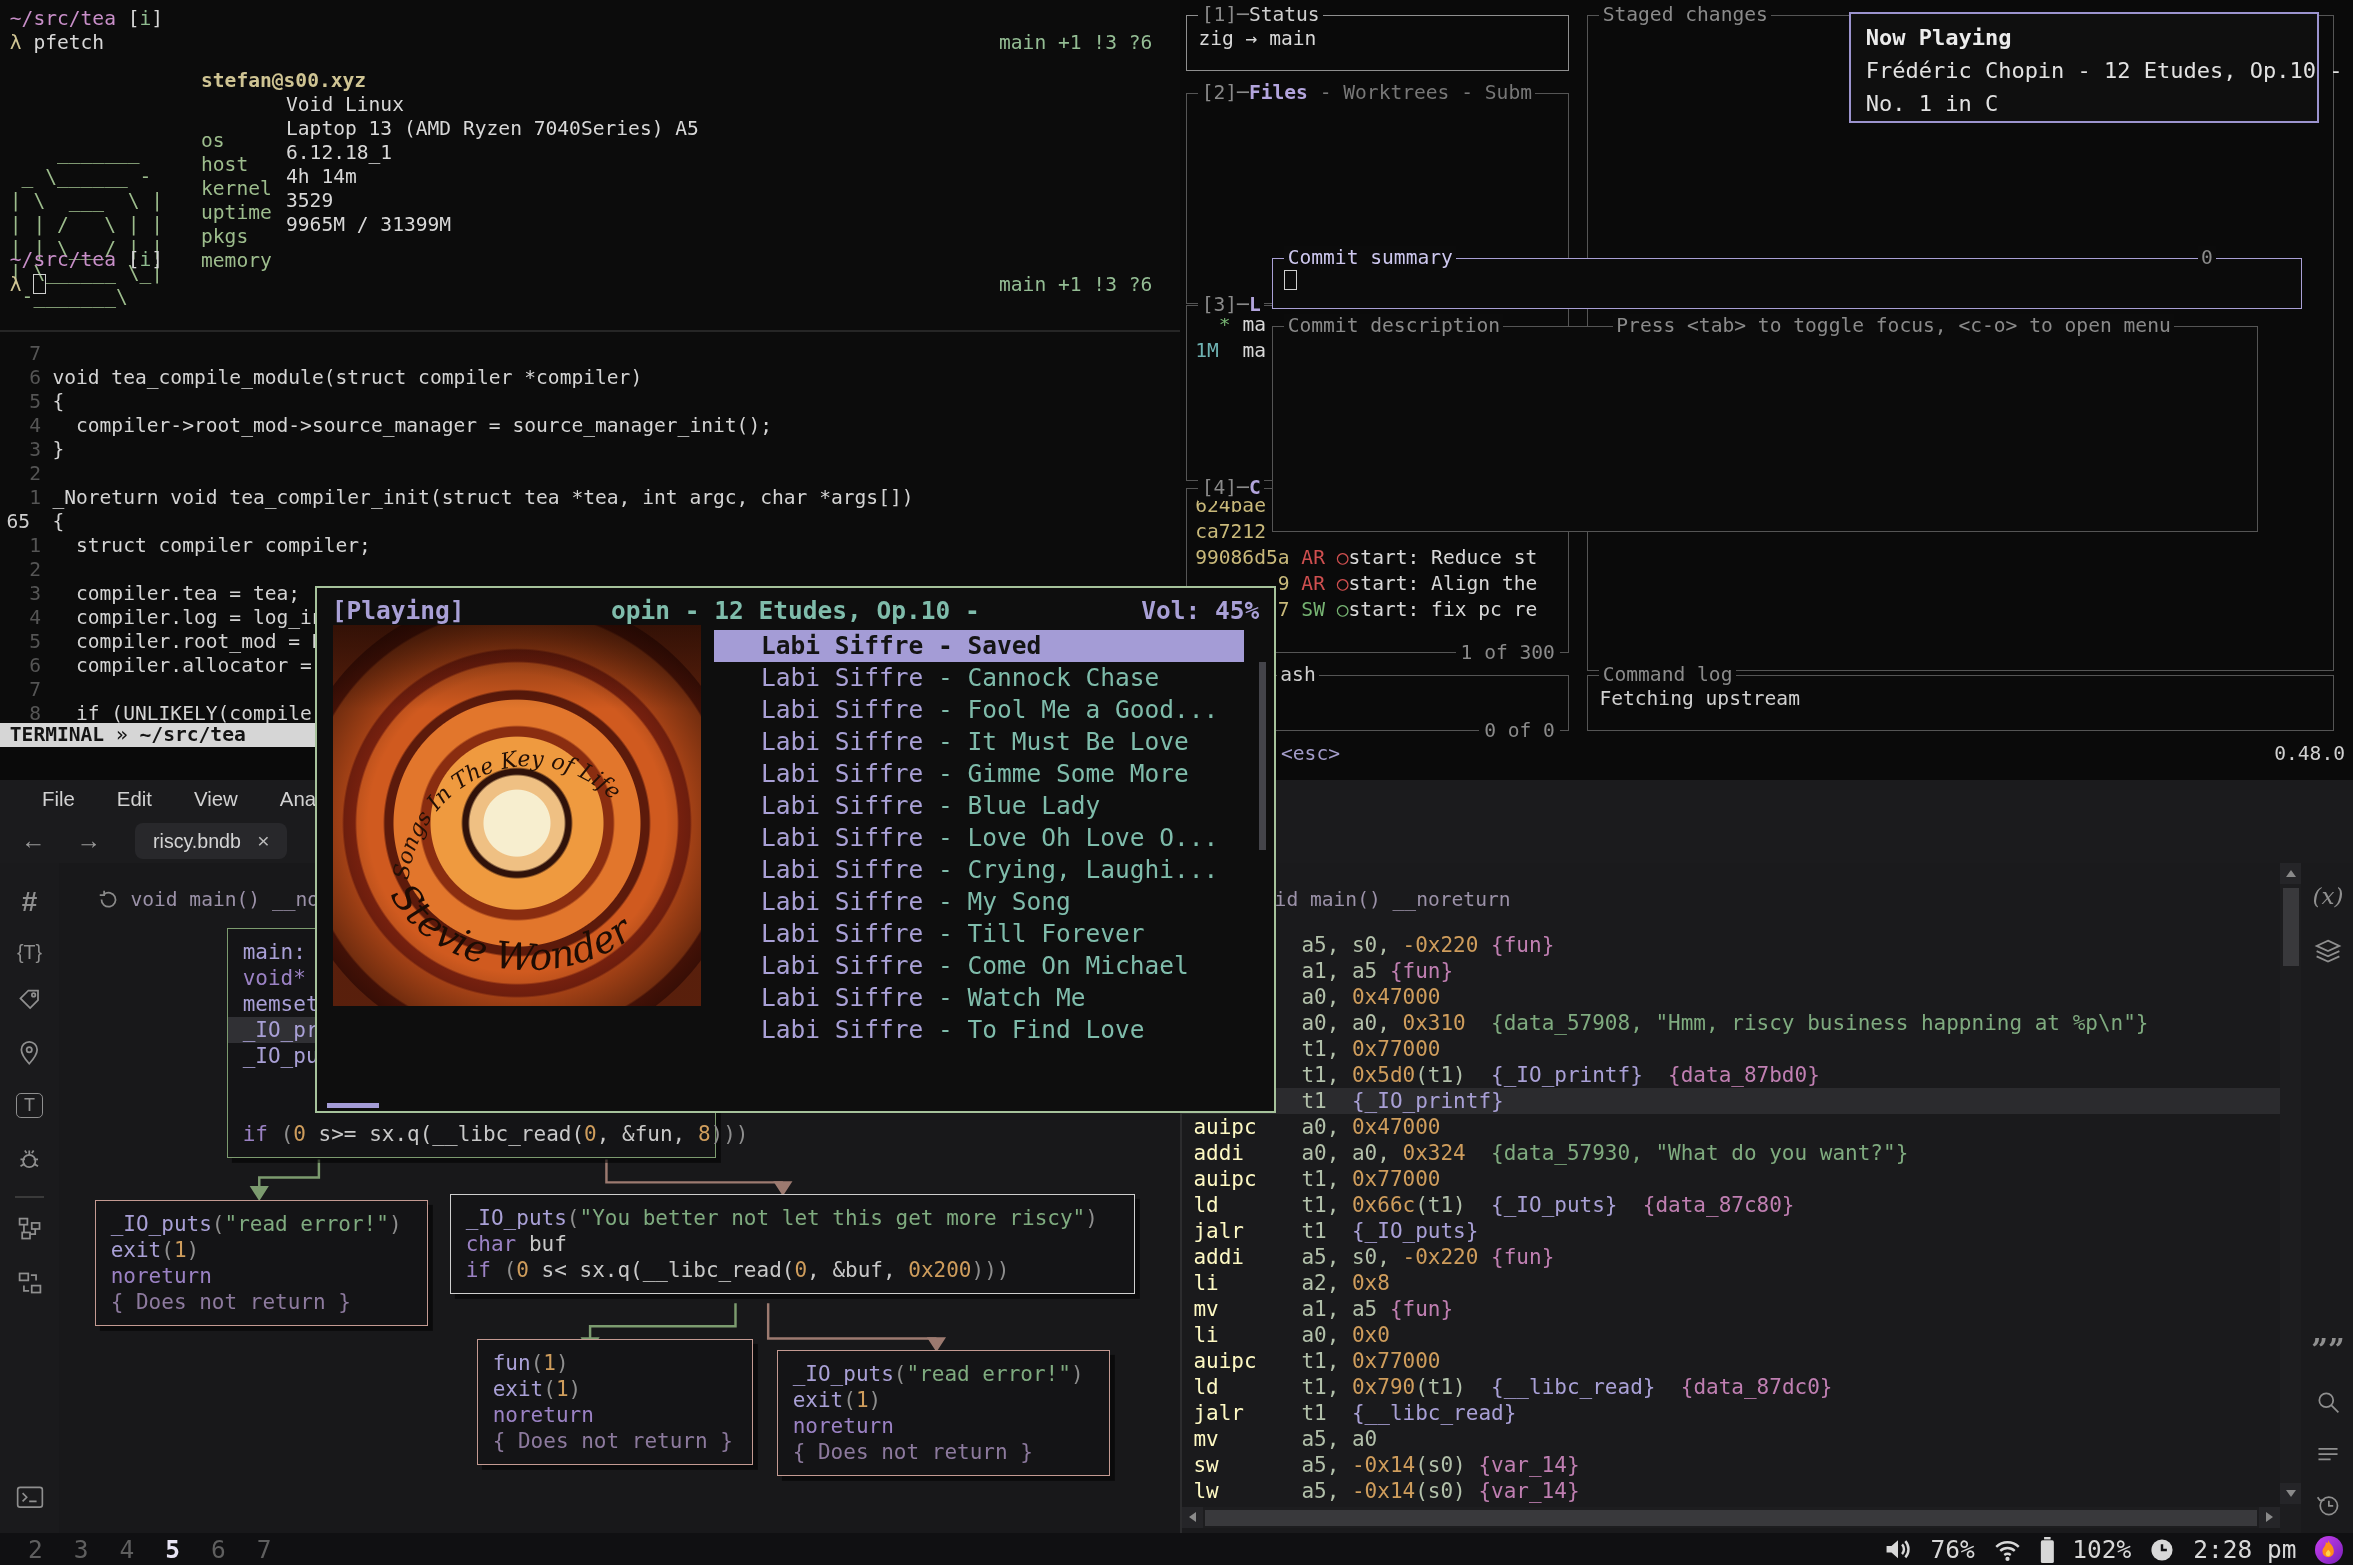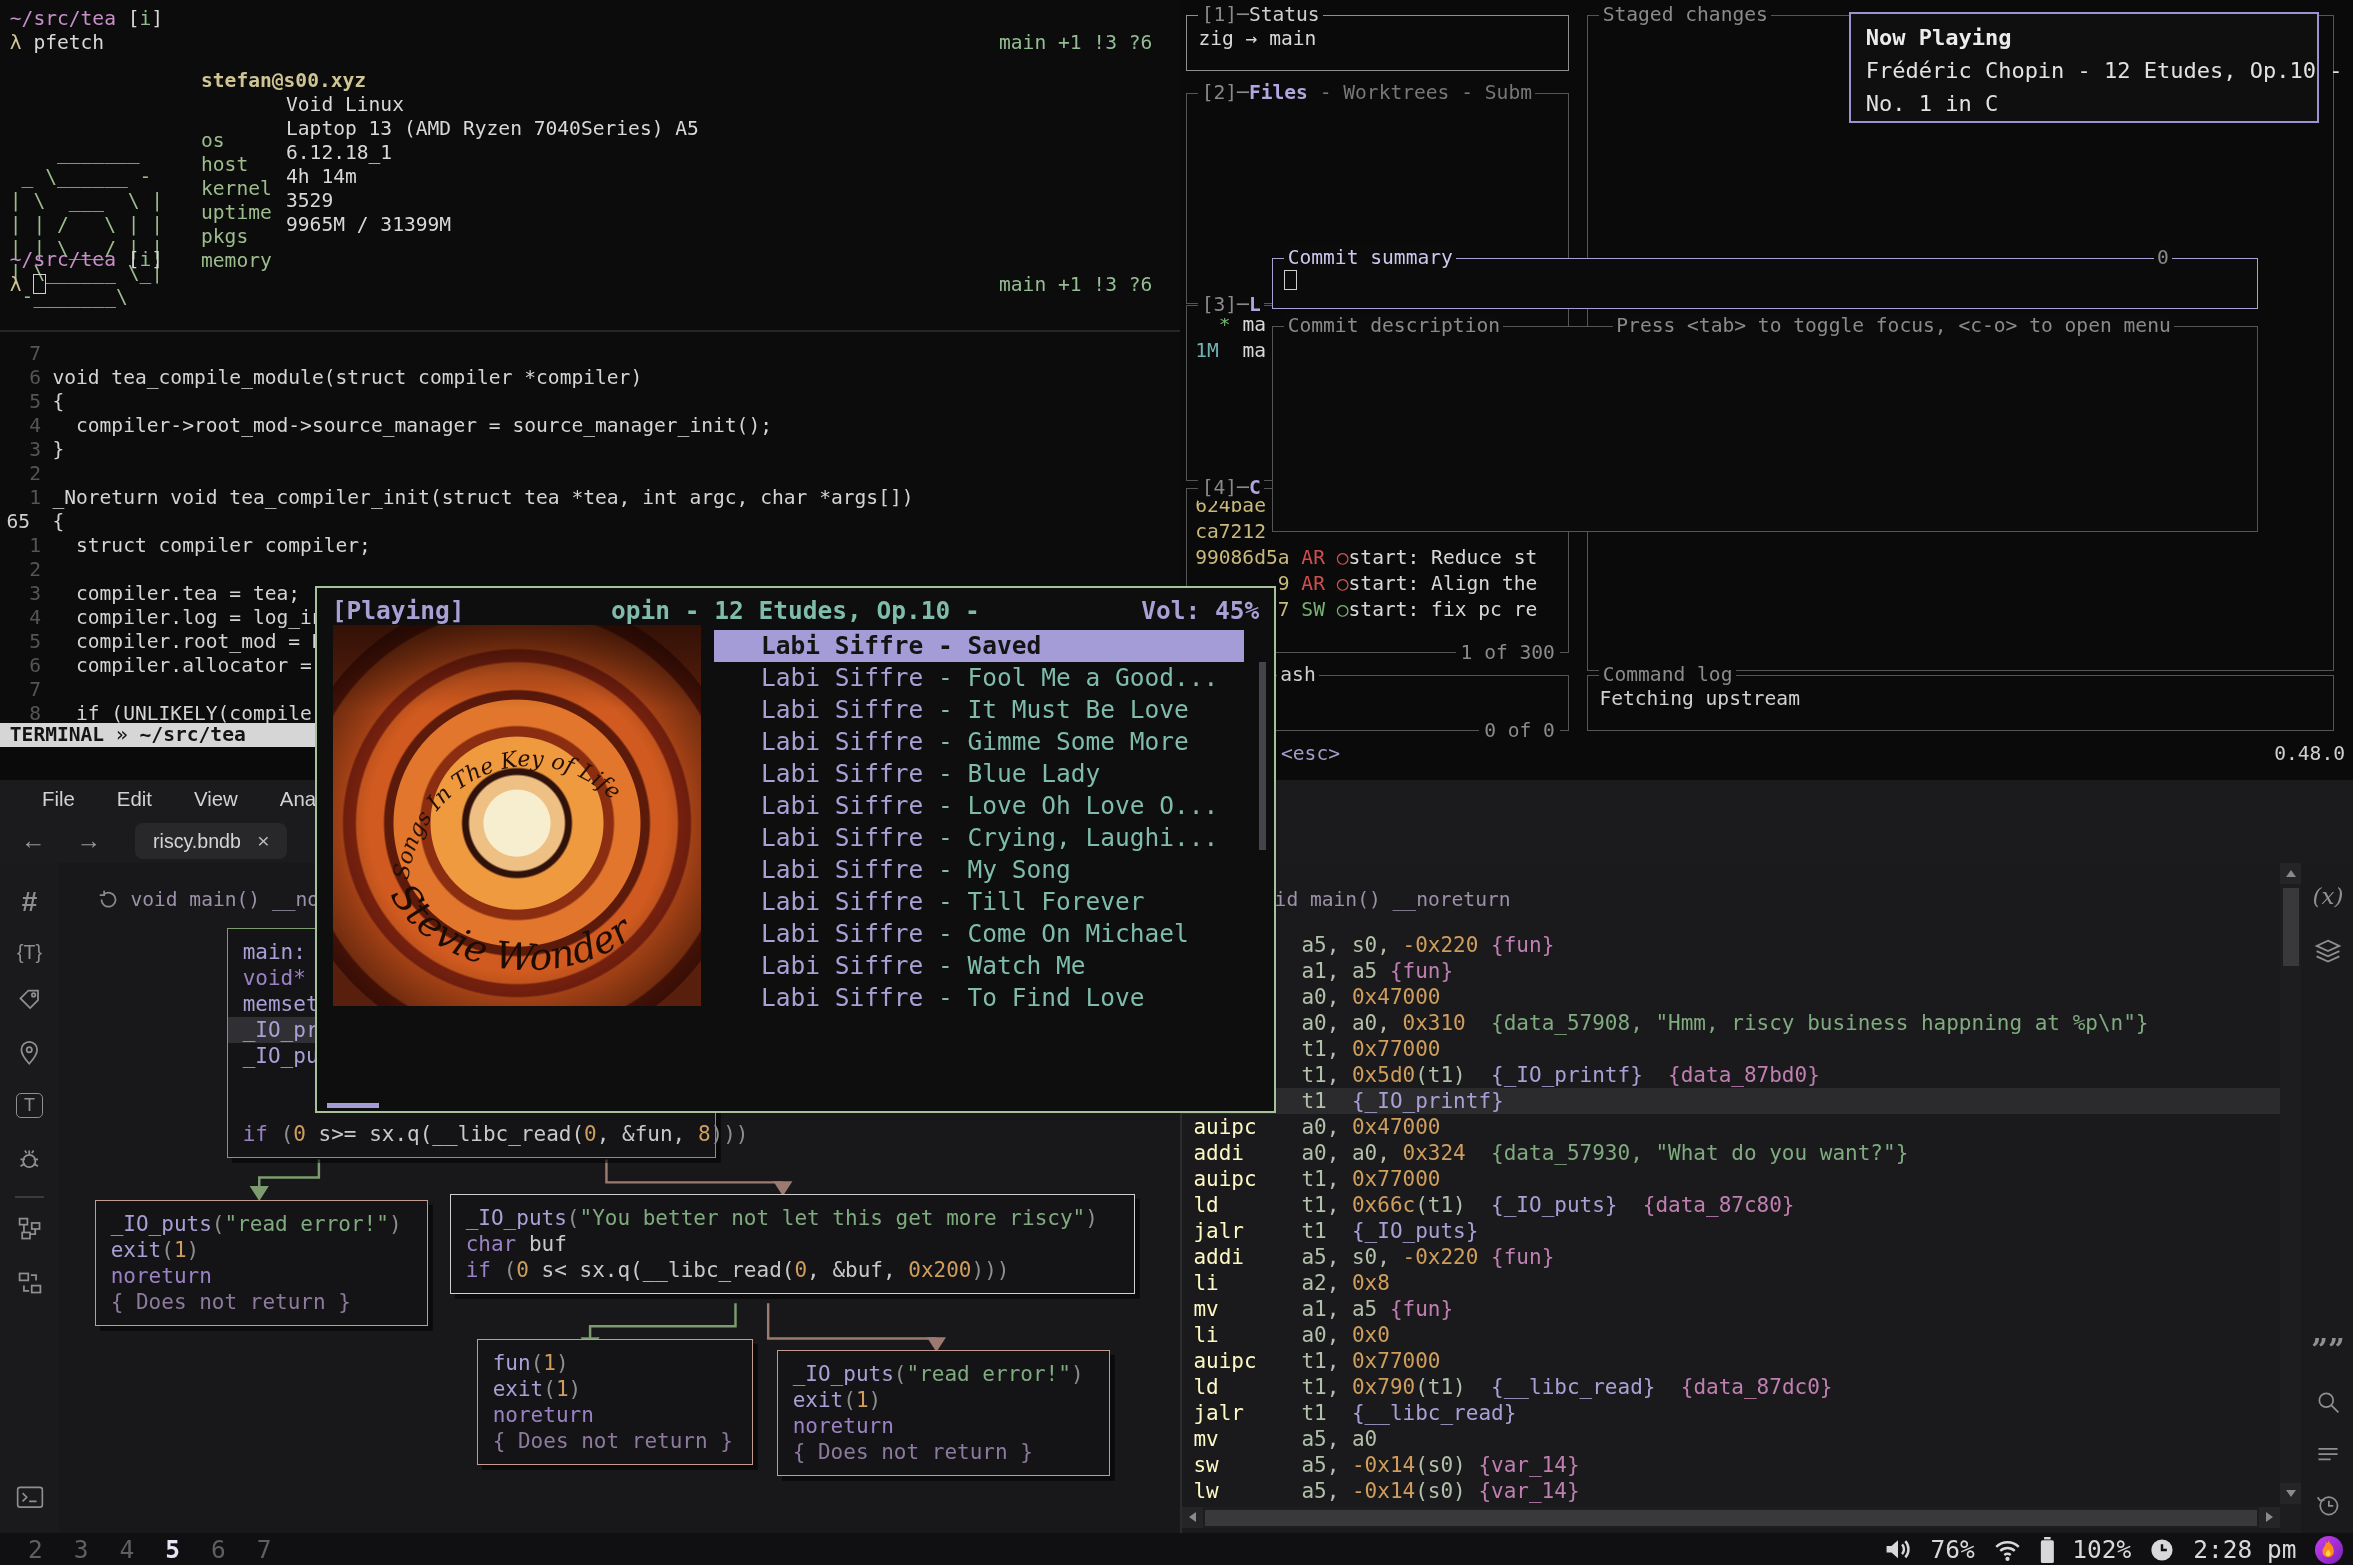--- a/index.html
+++ b/index.html
@@ -325,21 +325,21 @@
     </div>
 
     <div class="abs lg-box" style="left:1587px;top:675px;width:745px;height:54px;">
       <div class="lg-title"><span class="lg-tname" style="color:#8a8a8a">Command log</span></div>
       <div style="padding:11.4px 0 0 11.4px;color:#d0d0d0;">Fetching upstream</div>
     </div>
 
     <div class="abs" style="left:1281px;top:742px;"><span class="esc-hint">&lt;esc&gt;</span></div>
     <div class="abs lg-version" style="left:2198px;top:742px;width:147px;text-align:right;">0.48.0</div>
 
-    <div class="abs lg-box popup focus" style="left:1272px;top:258px;width:984px;height:49px;">
+    <div class="abs lg-box popup focus" style="left:1272px;top:258px;width:984px;height:49px;padding-left:44px;">
       <div class="lg-title"><span style="color:#cdc7ee">Commit summary</span></div>
       <div class="lg-title" style="left:auto;right:85px;"><span class="lg-key">0</span></div>
       <span class="cursor-hollow" style="position:absolute;left:11.4px;top:11.4px;"></span>
     </div>
     <div class="abs lg-box popup" style="left:1272px;top:326px;width:984px;height:204px;">
       <div class="lg-title"><span style="color:#8a8a8a">Commit description</span></div>
       <div class="lg-title" style="left:340px;"><span style="color:#8a8a8a">Press &lt;tab&gt; to toggle focus, &lt;c-o&gt; to open menu</span></div>
     </div>
   </div>
 
@@ -635,20 +635,21 @@
           <path id="arcBot" d="M 70 330 A 185 150 0 0 0 415 322"></path>
         </defs>
         <text font-family="DejaVu Serif, serif" font-style="italic" font-size="27" fill="#241006"><textPath href="#arcTop">Songs In The Key of Life</textPath></text>
         <text font-family="DejaVu Serif, serif" font-style="italic" font-size="46" fill="#1d0c04"><textPath href="#arcBot">Stevie Wonder</textPath></text>
       </svg>
     </div>
     <div class="tracks">
 
         <div class="track sel"><span class="tk-artist">Labi Siffre</span><span class="tk-title"> - </span><span class="tk-title">Saved</span></div>
 
+        <div class="track"><span class="tk-artist">Labi Siffre</span><span class="tk-title"> - </span><span class="tk-title">Cannock Chase</span></div>
 
         <div class="track"><span class="tk-artist">Labi Siffre</span><span class="tk-title"> - </span><span class="tk-title">Fool Me a Good...</span></div>
 
         <div class="track"><span class="tk-artist">Labi Siffre</span><span class="tk-title"> - </span><span class="tk-title">It Must Be Love</span></div>
 
         <div class="track"><span class="tk-artist">Labi Siffre</span><span class="tk-title"> - </span><span class="tk-title">Gimme Some More</span></div>
 
         <div class="track"><span class="tk-artist">Labi Siffre</span><span class="tk-title"> - </span><span class="tk-title">Blue Lady</span></div>
 
         <div class="track"><span class="tk-artist">Labi Siffre</span><span class="tk-title"> - </span><span class="tk-title">Love Oh Love O...</span></div>

